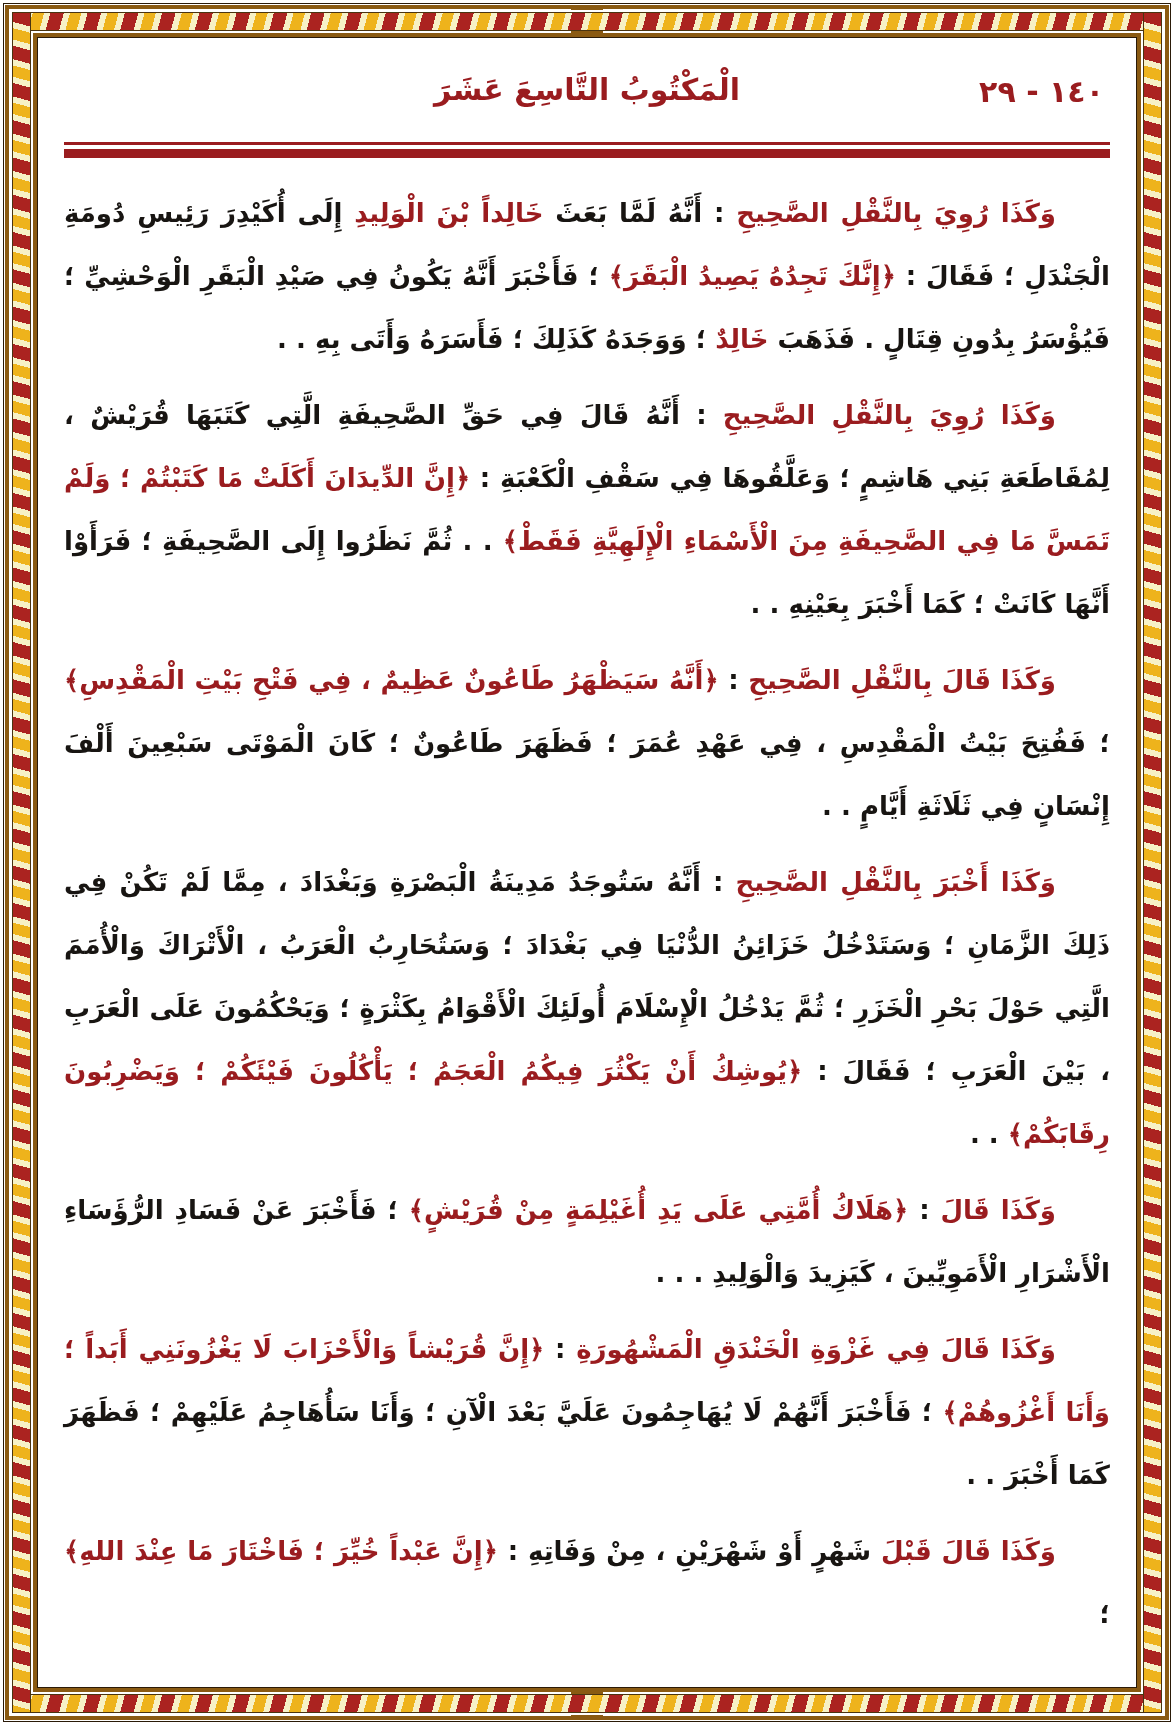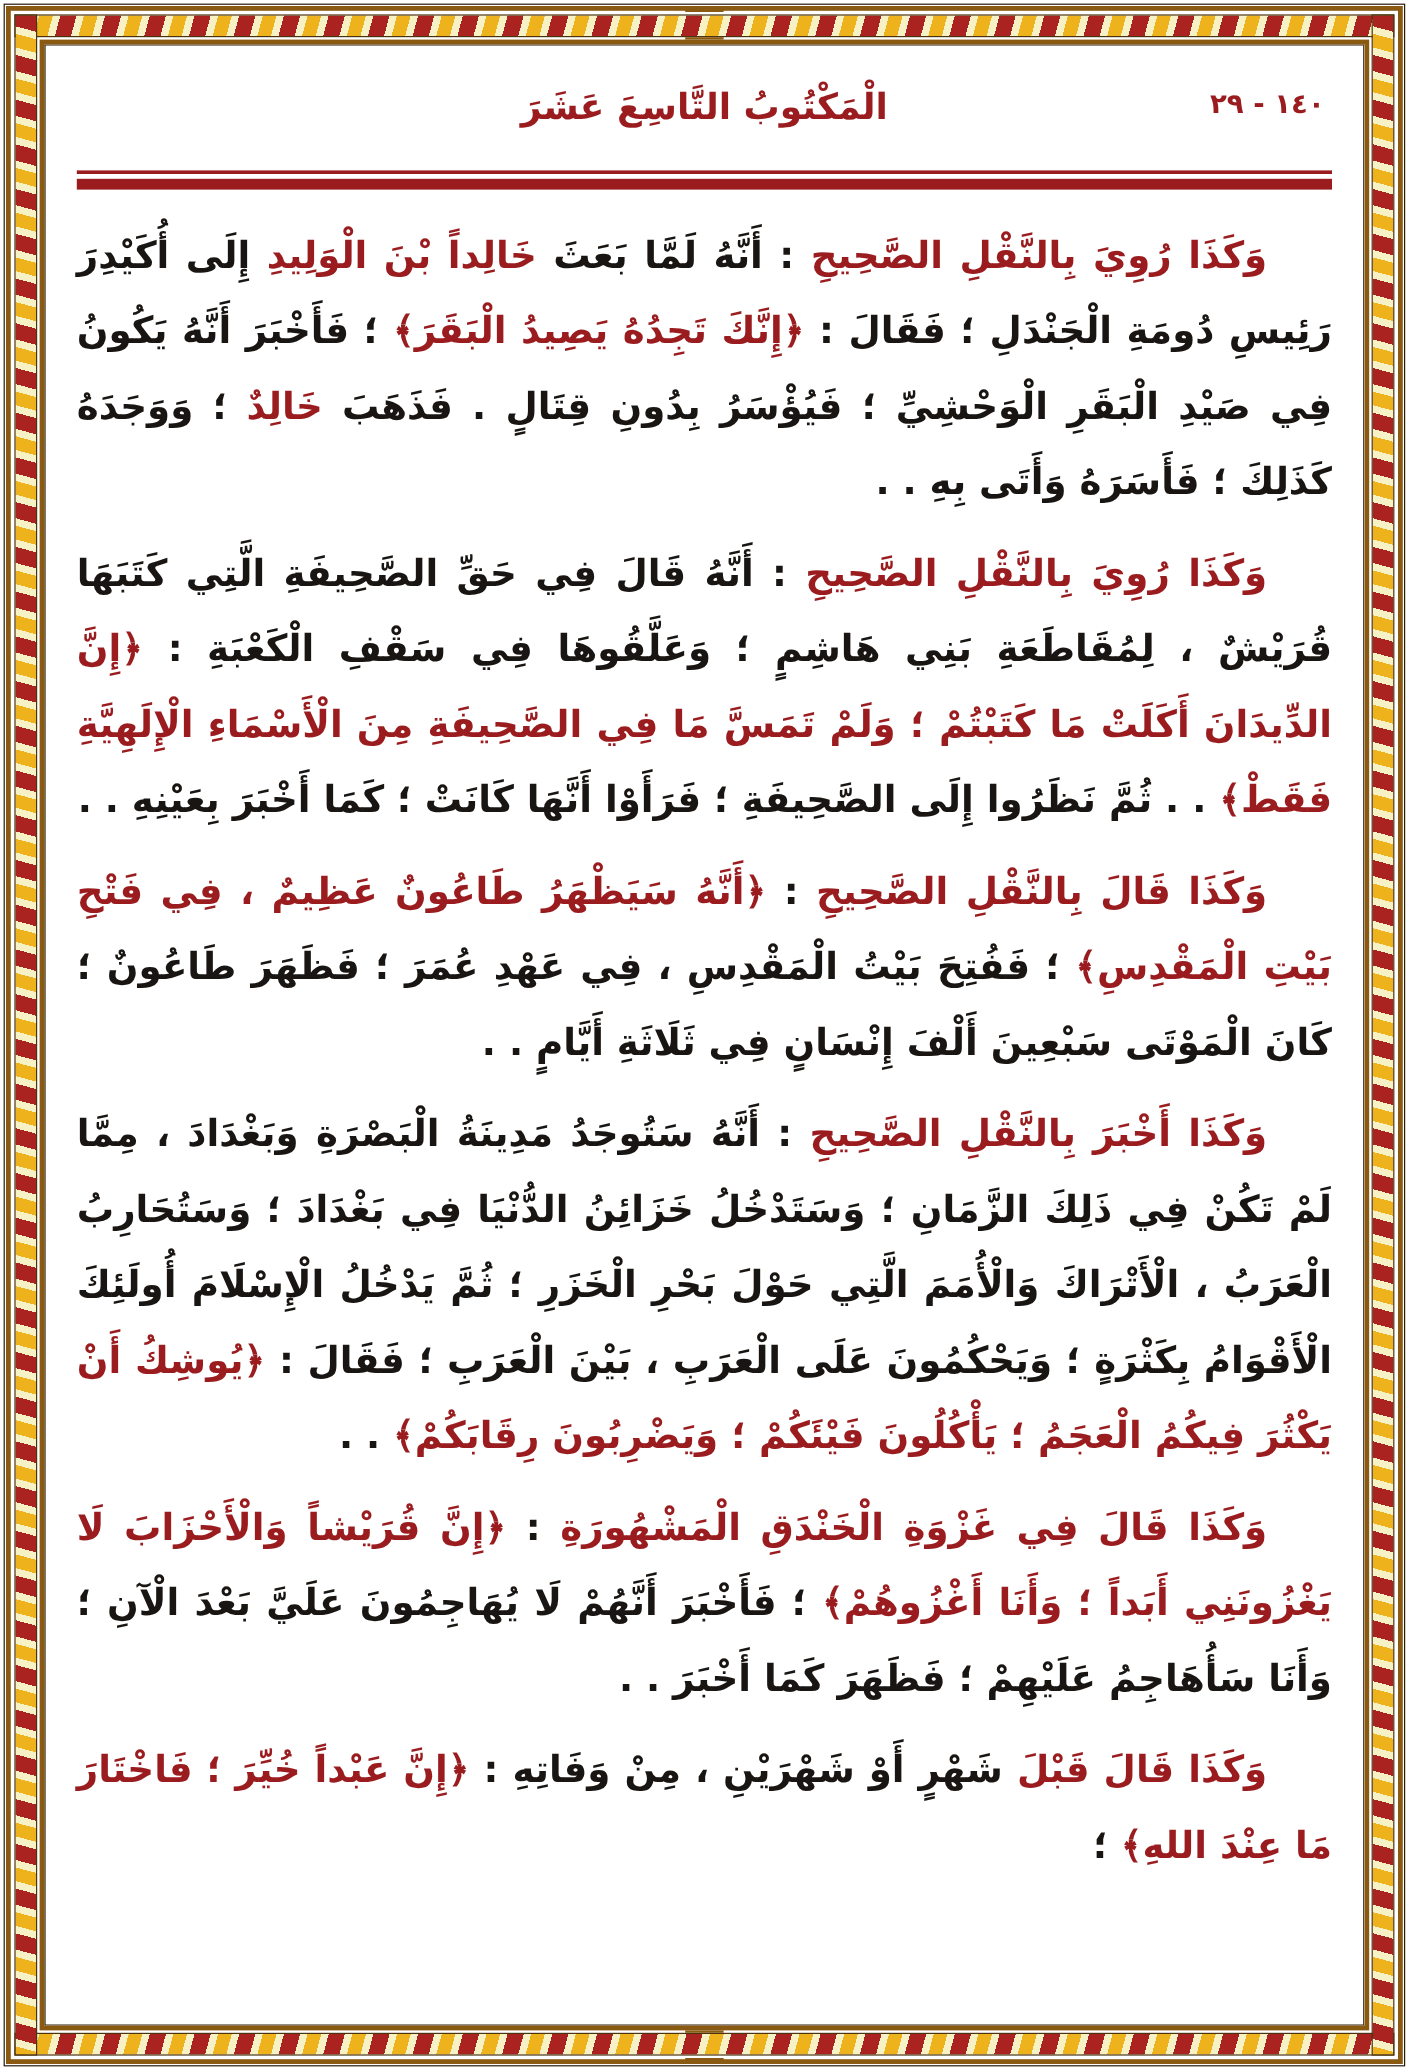--- a/index.html
+++ b/index.html
@@ -75,38 +75,38 @@
     direction: rtl;
   }
   .header {
     position: relative;
     height: 58px;
   }
   .page-num {
     position: absolute;
     right: 6px; top: 10px;
     color: var(--accent, #9a1c1f);
-    font-size: 23px;
+    font-size: 30px;
     font-weight: bold;
     letter-spacing: 2px;
   }
   .title {
     position: absolute;
     left: 0; right: 0; top: 8px;
     text-align: center;
     color: var(--accent, #9a1c1f);
     font-size: 30px;
     font-weight: bold;
   }
   .rules { margin-top: 20px; }
   .rule-thin  { height: 3px; background: var(--accent, #9a1c1f); }
   .rule-thick { height: 9px; background: var(--accent, #9a1c1f); margin-top: 4px; }
   .body-text {
     margin-top: 24px;
-    font-size: 31px;
+    font-size: 26px;
     font-weight: bold;
     line-height: 63px;
     text-align: justify;
     color: var(--ink, #181512);
   }
   .para {
     margin: 0 0 13px 0;
     text-indent: 54px;
   }
   .para .red   { color: var(--accent, #9a1c1f); }
@@ -139,19 +139,20 @@
       <div class="rules">
         <div class="rule-thin"></div>
         <div class="rule-thick"></div>
       </div>
 
       <div class="body-text">
           <p class="para"><span class="red">وَكَذَا رُوِيَ بِالنَّقْلِ الصَّحِيحِ</span><span class="black"> : أَنَّهُ لَمَّا بَعَثَ </span><span class="red">خَالِداً بْنَ الْوَلِيدِ</span><span class="black"> إِلَى أُكَيْدِرَ رَئِيسِ دُومَةِ الْجَنْدَلِ ؛ فَقَالَ : </span><span class="red">﴿إِنَّكَ تَجِدُهُ يَصِيدُ الْبَقَرَ﴾</span><span class="black"> ؛ فَأَخْبَرَ أَنَّهُ يَكُونُ فِي صَيْدِ الْبَقَرِ الْوَحْشِيِّ ؛ فَيُؤْسَرُ بِدُونِ قِتَالٍ . فَذَهَبَ </span><span class="red">خَالِدٌ</span><span class="black"> ؛ وَوَجَدَهُ كَذَلِكَ ؛ فَأَسَرَهُ وَأَتَى بِهِ . .</span></p>
           <p class="para"><span class="red">وَكَذَا رُوِيَ بِالنَّقْلِ الصَّحِيحِ</span><span class="black"> : أَنَّهُ قَالَ فِي حَقِّ الصَّحِيفَةِ الَّتِي كَتَبَهَا قُرَيْشٌ ، لِمُقَاطَعَةِ بَنِي هَاشِمٍ ؛ وَعَلَّقُوهَا فِي سَقْفِ الْكَعْبَةِ : </span><span class="red">﴿إِنَّ الدِّيدَانَ أَكَلَتْ مَا كَتَبْتُمْ ؛ وَلَمْ تَمَسَّ مَا فِي الصَّحِيفَةِ مِنَ الْأَسْمَاءِ الْإِلَهِيَّةِ فَقَطْ﴾</span><span class="black"> . . ثُمَّ نَظَرُوا إِلَى الصَّحِيفَةِ ؛ فَرَأَوْا أَنَّهَا كَانَتْ ؛ كَمَا أَخْبَرَ بِعَيْنِهِ . .</span></p>
           <p class="para"><span class="red">وَكَذَا قَالَ بِالنَّقْلِ الصَّحِيحِ</span><span class="black"> : </span><span class="red">﴿أَنَّهُ سَيَظْهَرُ طَاعُونٌ عَظِيمٌ ، فِي فَتْحِ بَيْتِ الْمَقْدِسِ﴾</span><span class="black"> ؛ فَفُتِحَ بَيْتُ الْمَقْدِسِ ، فِي عَهْدِ عُمَرَ ؛ فَظَهَرَ طَاعُونٌ ؛ كَانَ الْمَوْتَى سَبْعِينَ أَلْفَ إِنْسَانٍ فِي ثَلَاثَةِ أَيَّامٍ . .</span></p>
           <p class="para"><span class="red">وَكَذَا أَخْبَرَ بِالنَّقْلِ الصَّحِيحِ</span><span class="black"> : أَنَّهُ سَتُوجَدُ مَدِينَةُ الْبَصْرَةِ وَبَغْدَادَ ، مِمَّا لَمْ تَكُنْ فِي ذَلِكَ الزَّمَانِ ؛ وَسَتَدْخُلُ خَزَائِنُ الدُّنْيَا فِي بَغْدَادَ ؛ وَسَتُحَارِبُ الْعَرَبُ ، الْأَتْرَاكَ وَالْأُمَمَ الَّتِي حَوْلَ بَحْرِ الْخَزَرِ ؛ ثُمَّ يَدْخُلُ الْإِسْلَامَ أُولَئِكَ الْأَقْوَامُ بِكَثْرَةٍ ؛ وَيَحْكُمُونَ عَلَى الْعَرَبِ ، بَيْنَ الْعَرَبِ ؛ فَقَالَ : </span><span class="red">﴿يُوشِكُ أَنْ يَكْثُرَ فِيكُمُ الْعَجَمُ ؛ يَأْكُلُونَ فَيْئَكُمْ ؛ وَيَضْرِبُونَ رِقَابَكُمْ﴾</span><span class="black"> . .</span></p>
+          <p class="para"><span class="red">وَكَذَا قَالَ</span><span class="black"> : </span><span class="red">﴿هَلَاكُ أُمَّتِي عَلَى يَدِ أُغَيْلِمَةٍ مِنْ قُرَيْشٍ﴾</span><span class="black"> ؛ فَأَخْبَرَ عَنْ فَسَادِ الرُّؤَسَاءِ الْأَشْرَارِ الْأَمَوِيِّينَ ، كَيَزِيدَ وَالْوَلِيدِ . . .</span></p>
           <p class="para"><span class="red">وَكَذَا قَالَ فِي غَزْوَةِ الْخَنْدَقِ الْمَشْهُورَةِ</span><span class="black"> : </span><span class="red">﴿إِنَّ قُرَيْشاً وَالْأَحْزَابَ لَا يَغْزُونَنِي أَبَداً ؛ وَأَنَا أَغْزُوهُمْ﴾</span><span class="black"> ؛ فَأَخْبَرَ أَنَّهُمْ لَا يُهَاجِمُونَ عَلَيَّ بَعْدَ الْآنِ ؛ وَأَنَا سَأُهَاجِمُ عَلَيْهِمْ ؛ فَظَهَرَ كَمَا أَخْبَرَ . .</span></p>
           <p class="para"><span class="red">وَكَذَا قَالَ قَبْلَ</span><span class="black"> شَهْرٍ أَوْ شَهْرَيْنِ ، مِنْ وَفَاتِهِ : </span><span class="red">﴿إِنَّ عَبْداً خُيِّرَ ؛ فَاخْتَارَ مَا عِنْدَ اللهِ﴾</span><span class="black"> ؛</span></p>
         </div>
 
     </div>
   </div>
 </div>
 
 </body></html>

